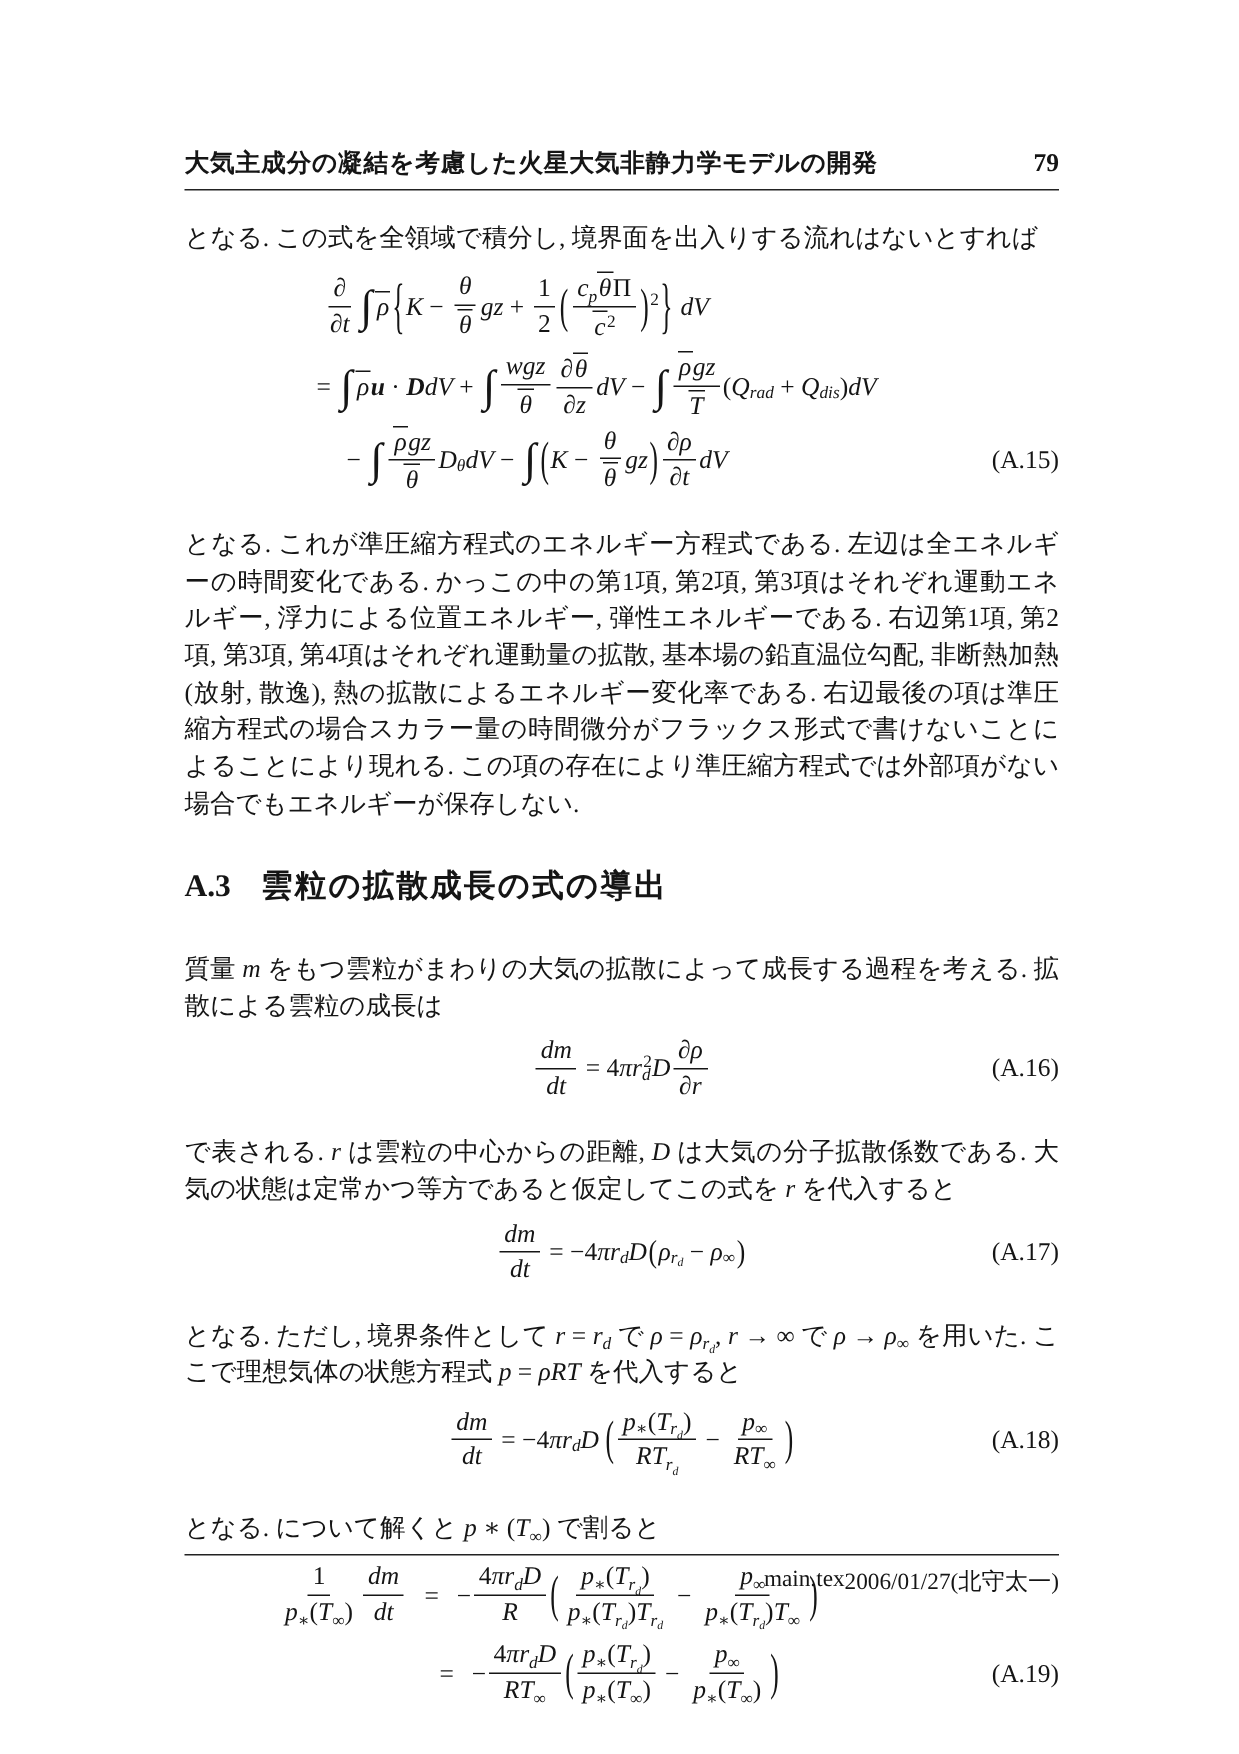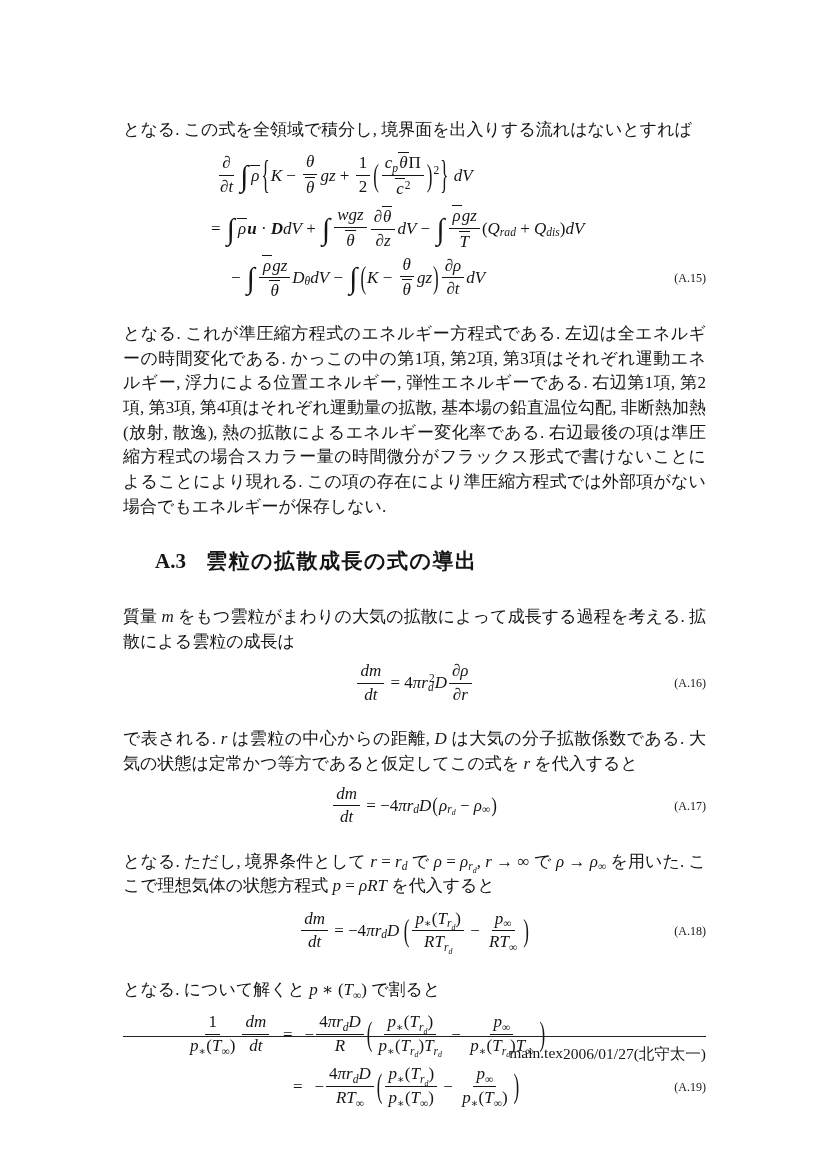--- a/index.html
+++ b/index.html
@@ -28,33 +28,37 @@
   .mbig{display:inline-block;transform-origin:50% 50%;font-style:normal;margin:0 1px;}
   .msp{display:inline-block;}
   .eq{margin:6px 0 4px;}
   .eqrow{position:relative;}
   .eqline{display:flex;align-items:center;font-size:17px;min-height:46px;}
   .eqline.h1{min-height:54px;}
   .eqline.h2{min-height:52px;}
   .eqline.h3{min-height:46px;}
   .eqline.center{justify-content:center;}
   .eqline .mj,.eqline .mi,.eqline .mb{white-space:pre;}
-  .eqlabel{position:absolute;right:0;top:50%;transform:translateY(-50%);font-size:12px;}
-  .section{margin-top:28px;font-weight:bold;font-size:21px;display:flex;gap:20px;align-items:baseline;margin-left:32px;}
+  .eqlabel{position:absolute;right:0;top:50%;transform:translateY(-50%);font-size:17px;}
+  .section{margin-top:28px;font-weight:bold;font-size:21px;display:flex;gap:20px;align-items:baseline;}
   .secnum{font-family:"Liberation Serif","DejaVu Serif",serif;}
   .sectitle{font-family:"Liberation Sans","DejaVu Sans",sans-serif;letter-spacing:1.5px;}
   .pfoot{position:absolute;left:123px;right:120px;top:1036px;border-top:1.2px solid #222;
         padding-top:7px;display:flex;justify-content:flex-end;font-size:15.5px;}
 </style>
 </head>
 <body>
 
 <div class="page">
   <div class="content">
 
+    <header class="phead">
+      <span class="htitle">大気主成分の凝結を考慮した火星大気非静力学モデルの開発</span>
+      <span class="hpage">79</span>
+    </header>
 
     <div class="para" style="margin-top:20px"><span class="mj">となる. この式を全領域で積分し, 境界面を出入りする流れはないとすれば</span></div>
 
     <div class="eq">
       <div class="eqrow">
         <div class="eqline h1" style="margin-left:92px">
             <span class="mfrac">
               <span class="mnum"><span class="mi">∂</span></span>
               <span class="mden"><span class="mi">∂t</span></span>
             </span>

